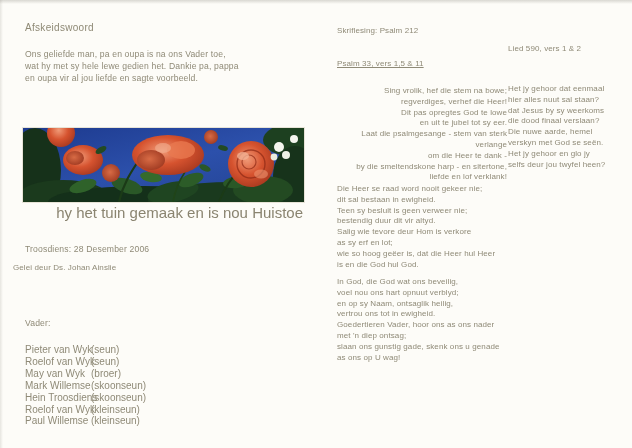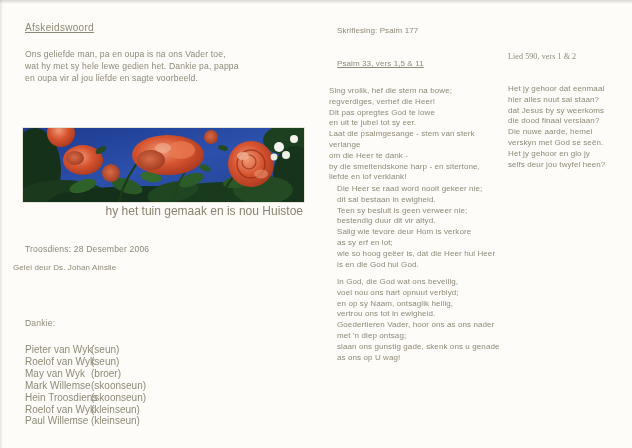--- a/index.html
+++ b/index.html
@@ -22,21 +22,21 @@
   }
   .scan::after{
     content:"";position:absolute;left:0;top:0;width:3px;height:100%;
     background:linear-gradient(to right, rgba(150,148,138,0.22), rgba(150,148,138,0));
     pointer-events:none;
   }
   .abs{position:absolute;}
   .t-title{font-size:10px;letter-spacing:.3px;color:#8e8975;}
   .t-body{font-size:8.6px;line-height:12.2px;white-space:pre-line;color:#8f8a77;letter-spacing:.15px;}
   .t-small{font-size:8px;line-height:10.8px;white-space:pre-line;color:#8f8a77;letter-spacing:.1px;}
-  .t-caption{font-size:12px;color:#8a8470;text-align:right;}
+  .t-caption{font-size:15px;color:#8a8470;text-align:right;}
   .photo-frame{
     width:281px;height:74px;
     border:1px solid #e7e3d7;
     box-sizing:content-box;
     background:#24448f;
   }
   .photo-frame svg{display:block;}
   .bearers{
     display:grid;
     grid-template-columns:64px auto;
@@ -44,21 +44,21 @@
     row-gap:0;
     font-size:10px;line-height:11.9px;color:#8f8a77;
   }
   .bearers span{white-space:nowrap;}
 </style>
 </head>
 <body>
 
 <div class="scan">
 
-  <div class="abs t-title" style="left:25px;top:22px;text-decoration:underline;">Afskeidswoord</div>
+  <div class="abs t-title" style="left:25px;top:22px;">Afskeidswoord</div>
 
   <div class="abs t-body" style="left:25px;top:48px;width:290px;">Ons geliefde man, pa en oupa is na ons Vader toe,
 wat hy met sy hele lewe gedien het.  Dankie pa, pappa
 en oupa vir al jou liefde en sagte voorbeeld.</div>
 
 
   <div class="abs photo-frame" style="left:22px;top:127px;">
     <svg width="281" height="74" viewBox="0 0 281 74">
       <defs>
         <linearGradient id="sky" x1="0" y1="0" x2="1" y2="1">
@@ -121,44 +121,44 @@
       <ellipse cx="200" cy="20" rx="5" ry="2.6" fill="#234a22" transform="rotate(14 200 20)"></ellipse>
     </svg>
   </div>
 
   <div class="abs t-caption" style="left:22px;top:204px;width:281px;">hy het tuin gemaak en is nou Huistoe</div>
 
   <div class="abs t-body" style="left:25px;top:243px;">Troosdiens:  28 Desember 2006</div>
 
   <div class="abs t-small" style="left:13px;top:263px;">Gelei deur Ds. Johan Ainslie</div>
 
-  <div class="abs t-body" style="left:25px;top:317px;">Dankie:</div>
+  <div class="abs t-body" style="left:25px;top:317px;">Vader:</div>
 
   <div class="abs bearers" style="left:25px;top:344px;">
     <span>Pieter van Wyk</span>
     <span>(seun)</span>
     <span>Roelof van Wyk</span>
     <span>(seun)</span>
     <span>May van Wyk</span>
     <span>(broer)</span>
     <span>Mark Willemse</span>
     <span>(skoonseun)</span>
     <span>Hein Troosdiens</span>
     <span>(skoonseun)</span>
     <span>Roelof van Wyk</span>
     <span>(kleinseun)</span>
     <span>Paul Willemse</span>
     <span>(kleinseun)</span>
   </div>
 
-  <div class="abs t-small" style="left:337px;top:26px;">Skriflesing:  Psalm 177</div>
+  <div class="abs t-small" style="left:337px;top:26px;">Skriflesing:  Psalm 212</div>
 
   <div class="abs t-small" style="left:337px;top:59px;text-decoration:underline;">Psalm 33, vers 1,5 &amp; 11</div>
 
-  <div class="abs t-small" style="left:329px;top:86px;width:170px;">Sing vrolik, hef die stem na bowe;
+  <div class="abs t-small" style="left:337px;top:86px;width:170px;text-align:right;">Sing vrolik, hef die stem na bowe;
 regverdiges, verhef die Heer!
 Dit pas opregtes God te lowe
 en uit te jubel tot sy eer.
 Laat die psalmgesange - stem van sterk
 verlange
 om die Heer te dank -
 by die smeltendskone harp - en sitertone,
 liefde en lof verklank!</div>
 
   <div class="abs t-small" style="left:337px;top:184px;width:175px;">Die Heer se raad word nooit gekeer nie;
@@ -172,21 +172,21 @@
 
   <div class="abs t-small" style="left:337px;top:277px;width:175px;">In God, die God wat ons beveilig,
 voel nou ons hart opnuut verblyd;
 en op sy Naam, ontsaglik heilig,
 vertrou ons tot in ewigheid.
 Goedertieren Vader, hoor ons as ons nader
 met 'n diep ontsag;
 slaan ons gunstig gade, skenk ons u genade
 as ons op U wag!</div>
 
-  <div class="abs t-small" style="left:508px;top:52px;font-family:Liberation Serif, serif;">Lied 590, vers 1 &amp; 2</div>
+  <div class="abs t-small" style="left:508px;top:44px;">Lied 590, vers 1 &amp; 2</div>
 
   <div class="abs t-small" style="left:508px;top:84px;width:120px;">Het jy gehoor dat eenmaal
 hier alles nuut sal staan?
 dat Jesus by sy weerkoms
 die dood finaal verslaan?
 Die nuwe aarde, hemel
 verskyn met God se seën.
 Het jy gehoor en glo jy
 selfs deur jou twyfel heen?</div>
 

